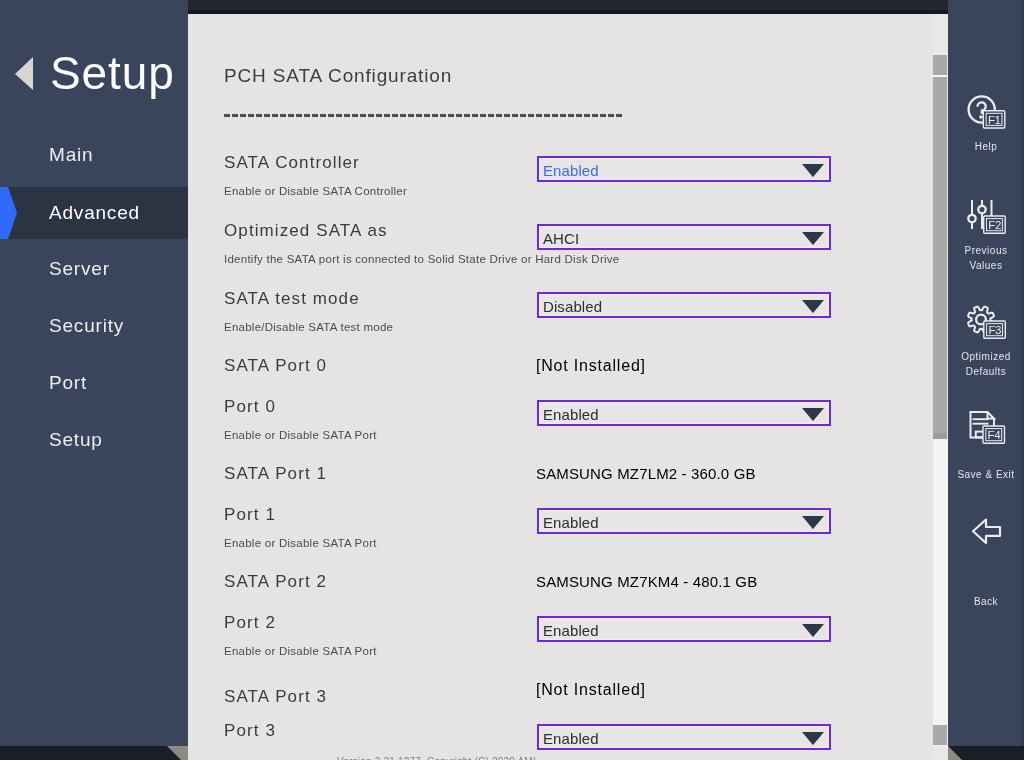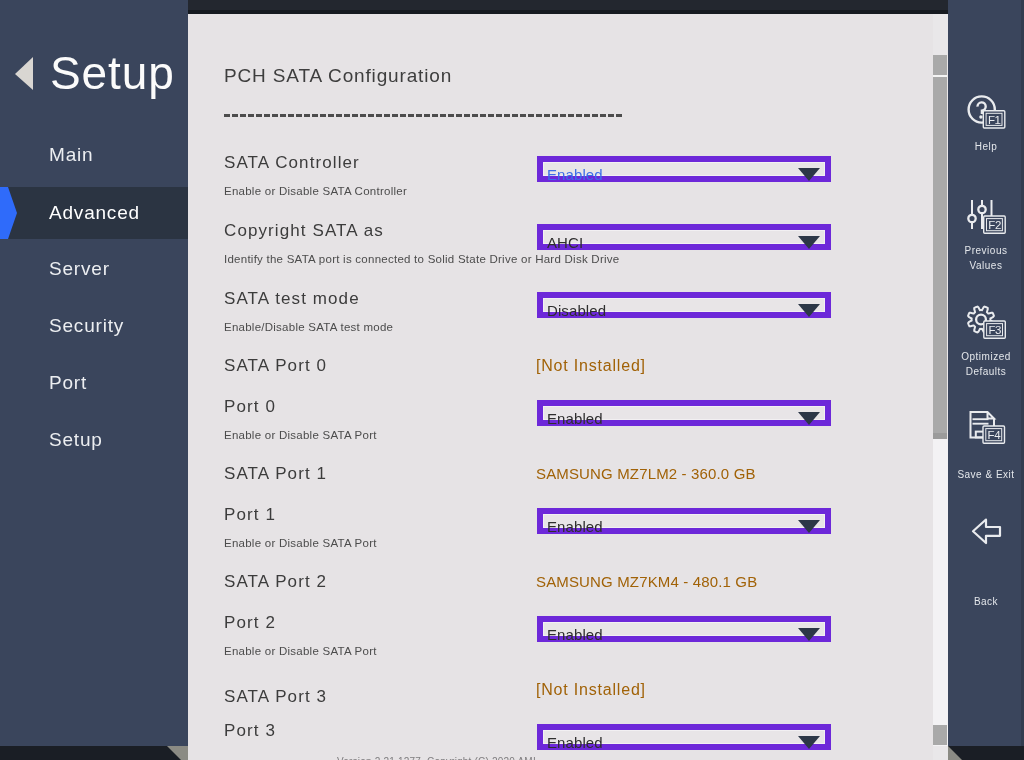--- a/index.html
+++ b/index.html
@@ -32,23 +32,23 @@
   
   #rightbar { left:948px; top:0; width:76px; height:746px; background:#3a455c; }
   #rightedge { left:1021px; top:0; width:3px; height:746px; background:#323c4f; }
   .rlabel { left:948px; width:76px; text-align:center; font-size:10px; color:#e4e7eb; letter-spacing:0.5px; }
   #heading { left:224px; top:65px; font-size:19px; color:#3e3e3e; letter-spacing:0.85px; }
   #dashes { left:224px; top:114px; width:400px; height:3px;
             background:repeating-linear-gradient(90deg,#4d4d4d 0 5.6px,transparent 5.6px 8px); }
   .lbl { left:224px; font-size:17px; color:#3c3c3c; letter-spacing:1.1px; height:20px; line-height:20px; }
   .hlp { left:224px; font-size:11.5px; color:#4c4c4c; letter-spacing:0.25px; height:14px; line-height:14px; }
   .vs { font-size:15px !important; letter-spacing:0.15px !important; }
-  .val { left:536px; font-size:16px; color:#a16207; letter-spacing:0.8px; height:20px; line-height:20px; }
+  .val { left:536px; font-size:16px; color:#000000; letter-spacing:0.8px; height:20px; line-height:20px; }
   .dd  { left:537px; width:294px; height:26px; background:#e8e5e7;
-         border:6px solid #6d28d9; box-shadow:inset 0 0 0 1px #f2f0f2; }
+         border:2px solid #6d28d9; box-shadow:inset 0 0 0 1px #f2f0f2; }
   .dd .t { position:absolute; left:4px; top:4px; font-size:15px; color:#2e2e2e; letter-spacing:0.1px; }
   .dd svg { position:absolute; right:5px; top:6px; }
   .blue { color:#3c6de8 !important; }
   #version { left:337px; top:755.5px; font-size:10px; color:#7f7d7f; letter-spacing:0.2px; }
 </style>
 </head>
 <body>
 
 <div class="abs" id="leftbar"></div>
 <div class="abs" id="topbar"></div>
@@ -68,21 +68,21 @@
 <div class="abs mi" style="top:414px;">Setup</div>
 
 <div class="abs lbl" style="top:153px;">SATA Controller</div>
 <div class="abs hlp" style="top:184px;">Enable or Disable SATA Controller</div>
 <div class="abs dd" style="top:156px;">
     <span class="t blue">Enabled</span>
     <svg width="22" height="14" viewBox="0 0 22 14">
       <polygon points="0,0 22,0 11,13" fill="#2c3747"></polygon>
     </svg>
   </div>
-<div class="abs lbl" style="top:221px;">Copyright SATA as</div>
+<div class="abs lbl" style="top:221px;">Optimized SATA as</div>
 <div class="abs hlp" style="top:252px;">Identify the SATA port is connected to Solid State Drive or Hard Disk Drive</div>
 <div class="abs dd" style="top:224px;">
     <span class="t">AHCI</span>
     <svg width="22" height="14" viewBox="0 0 22 14">
       <polygon points="0,0 22,0 11,13" fill="#2c3747"></polygon>
     </svg>
   </div>
 <div class="abs lbl" style="top:289px;">SATA test mode</div>
 <div class="abs hlp" style="top:320px;">Enable/Disable SATA test mode</div>
 <div class="abs dd" style="top:292px;">

